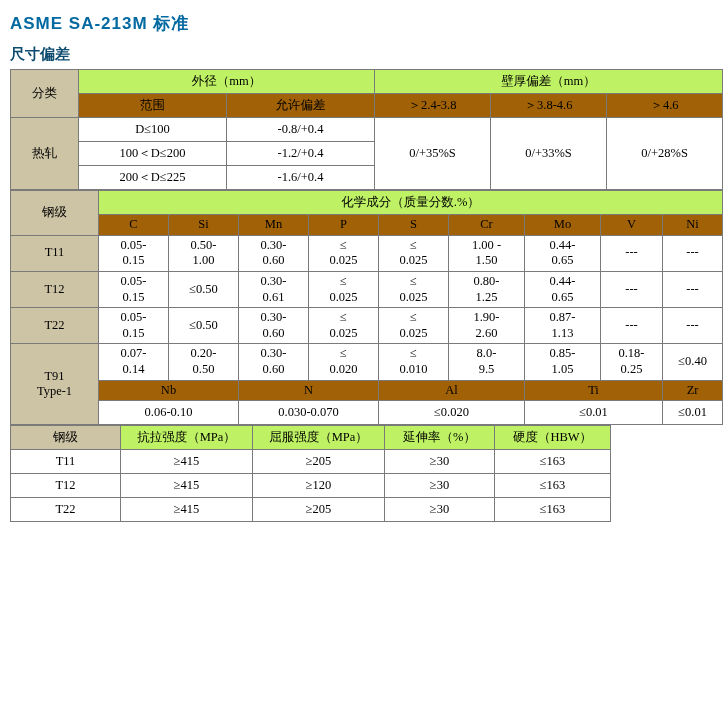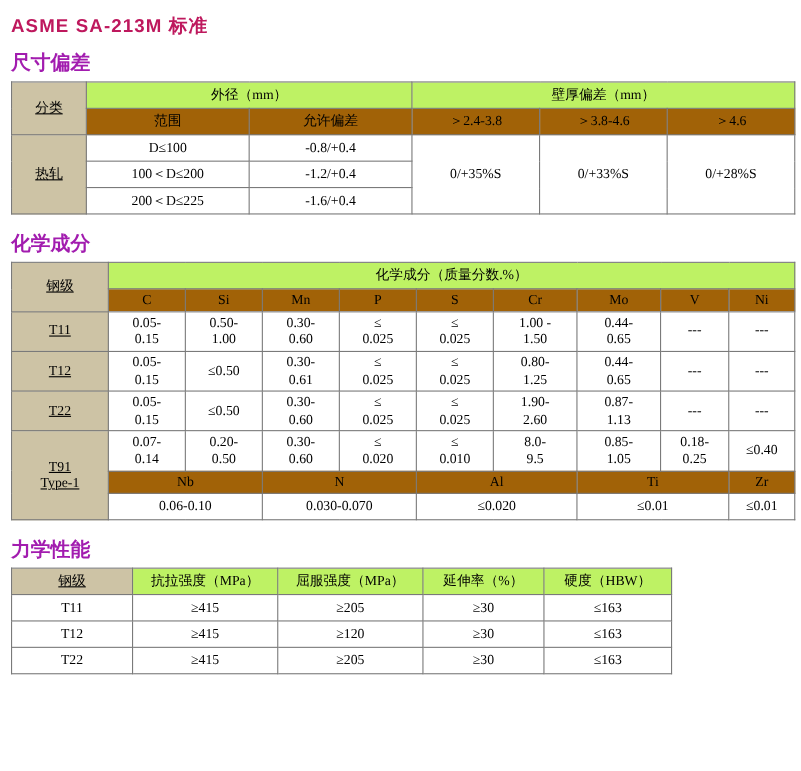--- a/index.html
+++ b/index.html
@@ -13,31 +13,31 @@
     font-family: "Liberation Serif", serif;
     color: #000;
     position: relative;
     overflow: hidden;
   }
   .page {
     padding: 10px 8px 0 8px;
     box-sizing: border-box;
   }
   .doc-title {
-    color: #be185d;
+    color: #0369a1;
     font-family: "Liberation Sans", sans-serif;
     font-size: 17px;
     font-weight: bold;
     letter-spacing: 1px;
     margin: 2px 0 10px 2px;
   }
   .section-title {
-    color: #a21caf;
+    color: #0c4a6e;
     font-family: Liberation Serif, serif;
-    font-size: 18px;
+    font-size: 15px;
     font-weight: bold;
     margin: 0 0 5px 2px;
   }
   .sec-gap { margin-top: 14px; }
 
   table.tbl {
     border-collapse: collapse;
     table-layout: fixed;
     font-size: 12.5px;
     background: #fff;
@@ -51,21 +51,20 @@
     line-height: 1.25;
   }
   .hdr {
     background: #bef264;
   }
   .hdr2 {
     background: #a16207;
   }
   .lbl {
     background: #cdc3a5;
-    text-decoration: underline;
   }
   .cell { background: #ffffff; }
   .two-line { line-height: 1.3; }
   .nowrap { white-space: nowrap; }
 
   
   #tbl-dimensional { width: 712px; margin-left: 2px; }
   #tbl-chemical { width: 712px; margin-left: 2px; }
   #tbl-mechanical { width: 600px; margin-left: 2px; }
 
@@ -116,21 +115,20 @@
         <td class="cell">100＜D≤200</td>
         <td class="cell">-1.2/+0.4</td>
       </tr>
       <tr class="h24">
         <td class="cell">200＜D≤225</td>
         <td class="cell">-1.6/+0.4</td>
       </tr>
     </tbody>
   </table>
 
-  <div class="section-title sec-gap">化学成分</div>
 
   <table class="tbl" id="tbl-chemical">
     <colgroup>
       <col style="width:88px">
       <col style="width:70px">
       <col style="width:70px">
       <col style="width:70px">
       <col style="width:70px">
       <col style="width:70px">
       <col style="width:76px">
@@ -213,21 +211,20 @@
       <tr class="h24">
         <td class="cell" colspan="2">0.06-0.10</td>
         <td class="cell" colspan="2">0.030-0.070</td>
         <td class="cell" colspan="2">≤0.020</td>
         <td class="cell" colspan="2">≤0.01</td>
         <td class="cell" colspan="1">≤0.01</td>
       </tr>
     </tbody>
   </table>
 
-  <div class="section-title sec-gap">力学性能</div>
 
   <table class="tbl" id="tbl-mechanical">
     <colgroup>
       <col style="width:110px">
       <col style="width:132px">
       <col style="width:132px">
       <col style="width:110px">
       <col style="width:116px">
     </colgroup>
     <tbody>

